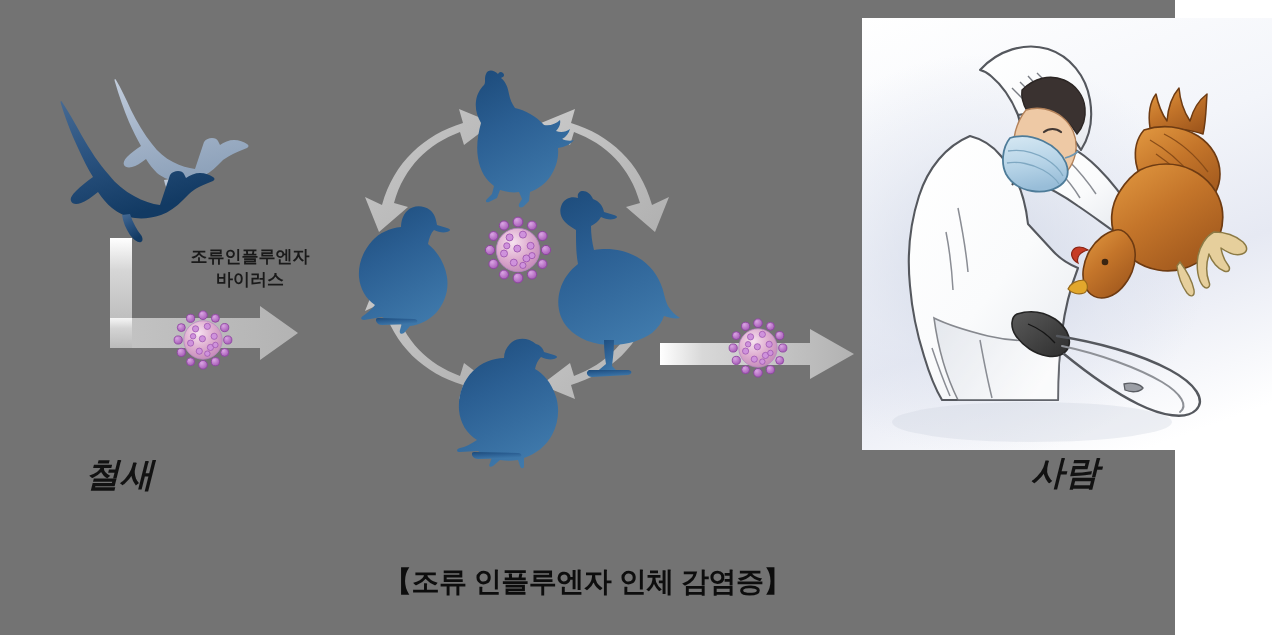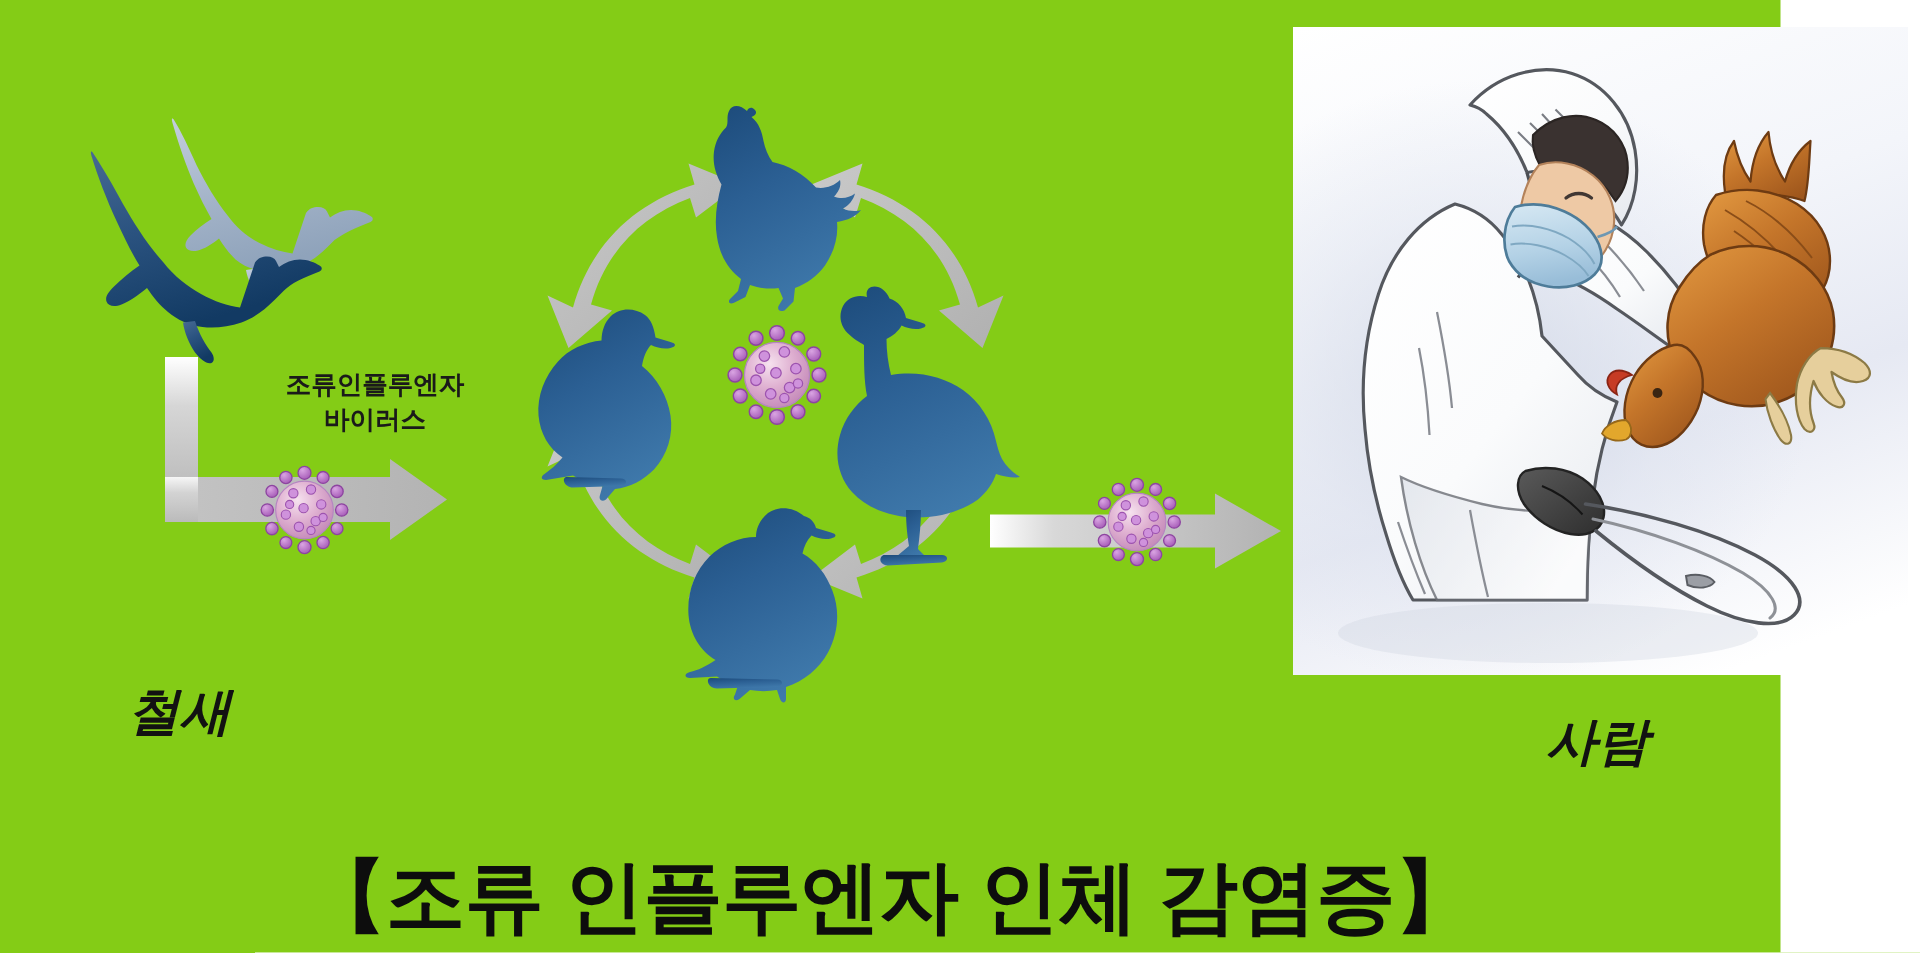--- a/index.html
+++ b/index.html
@@ -7,60 +7,59 @@
   body{
     width:1280px;height:635px;
     font-family:"Liberation Sans","DejaVu Sans",sans-serif;
     color:#111;
     overflow:hidden;
     position:relative;
   }
   #infographic{
     position:relative;
     width:1175px;height:635px;
-    background:#84cc16;
-    padding-left:12px;
+    background:#737373;
   }
 
   
   .abs{position:absolute;}
 
   
   .stage-label{
     position:absolute;
     font-size:34px;
     font-weight:700;
     letter-spacing:0.5px;
     color:#121212;
     white-space:nowrap;
     text-align:center;
     font-style:italic;
   }
   #label-wild{left:0;width:240px;top:452px;}
   #label-poultry{left:390px;width:250px;top:452px;}
-  #label-human{left:940px;width:250px;top:472px;}
+  #label-human{left:940px;width:250px;top:450px;}
 
   
   #virus-caption{
     position:absolute;
     left:158px;top:246px;width:184px;
     text-align:center;
     font-size:17px;
     font-weight:700;
     line-height:1.33;
     color:#1a1a1a;
     white-space:pre-line;
   }
 
   
   #main-title{
     position:absolute;
     left:0;right:0;top:563px;
     text-align:center;
-    font-size:53px;
+    font-size:28px;
     font-weight:700;
     letter-spacing:-0.5px;
     color:#0d0d0d;
   }
 
   
   svg{display:block;overflow:visible;}
 
   
   #person-block{

